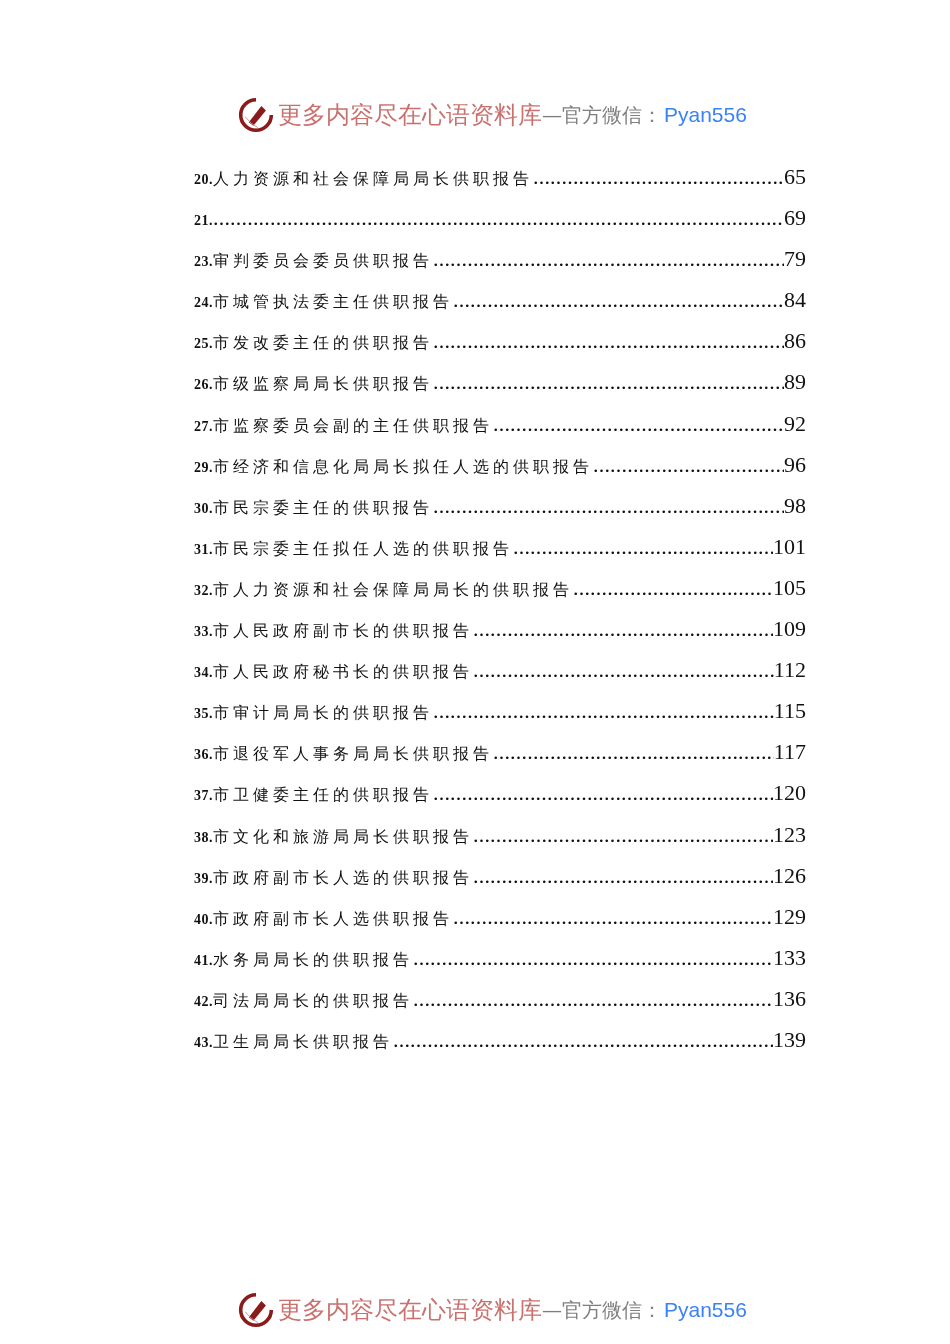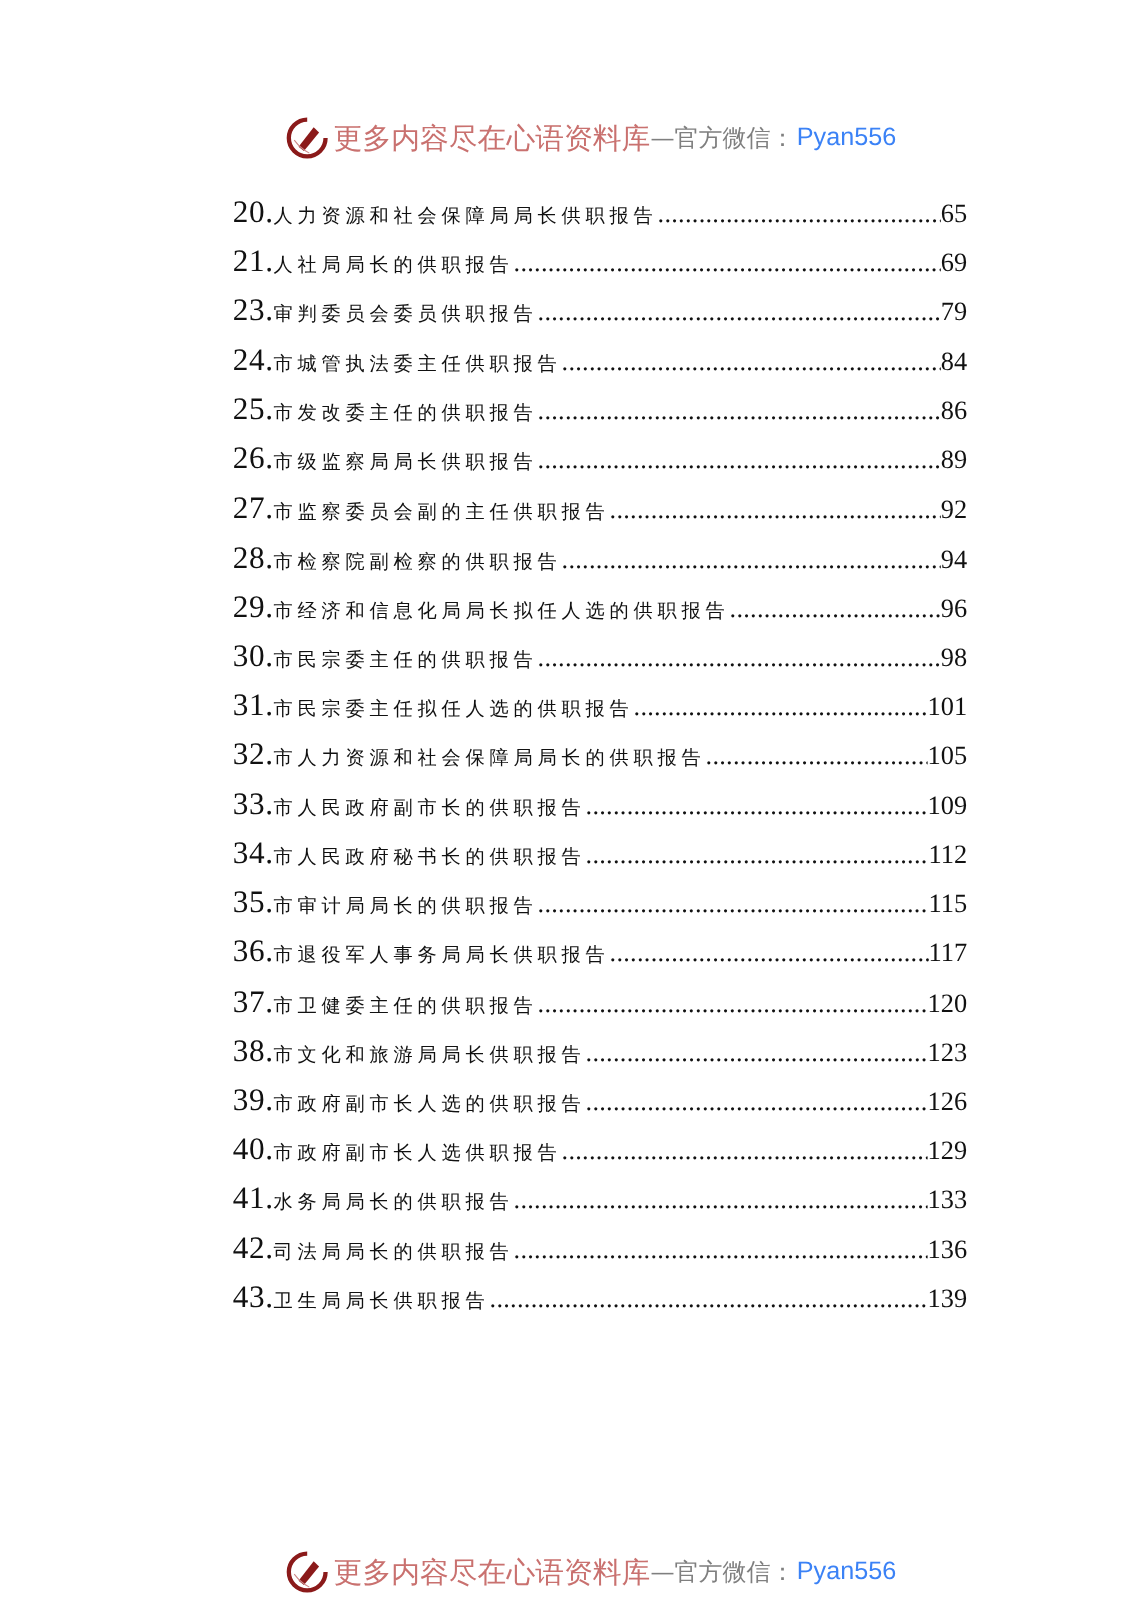--- a/index.html
+++ b/index.html
@@ -6,21 +6,21 @@
   body { width: 950px; height: 1344px; position: relative; overflow: hidden; font-family: "DejaVu Serif", "Liberation Serif", serif; }
   .banner { position: absolute; left: 238px; height: 40px; display: flex; align-items: center; white-space: nowrap; }
   .banner.top { top: 95px; }
   .banner.bottom { top: 1290px; }
   .logo { width: 36px; height: 36px; margin-right: 4px; }
   .b-red { color: #c9716f; font-size: 24px; font-family: "DejaVu Serif", serif; letter-spacing: 0px; }
   .b-gray { color: #7f7f7f; font-size: 20px; font-family: "DejaVu Serif", serif; }
   .b-pyan { color: #3b82f6; font-size: 21px; font-family: "Liberation Sans", sans-serif; margin-left: 2px; }
   .toc { position: absolute; left: 194px; top: 156px; width: 612px; }
   .row { display: flex; align-items: baseline; height: 41.1px; font-size: 22px; color: #111111; line-height: 41px; }
-  .num { font-family: "Liberation Serif", serif; font-size: 26px; letter-spacing: 0.5px; }
+  .num { font-family: "Liberation Serif", serif; font-size: 14px; letter-spacing: 0.5px; font-weight: bold; }
   .title { letter-spacing: 4px; white-space: nowrap; font-family: Liberation Sans, sans-serif; font-size: 16px; }
   .dots { flex: 1; overflow: hidden; white-space: nowrap; font-family: "Liberation Serif", serif; font-size: 22px; letter-spacing: 0.2px; }
   .dots::after { content: "........................................................................................................................................................"; }
   .page { font-family: "Liberation Serif", serif; font-size: 22px; }
 </style>
 </head>
 <body>
 
 <div class="banner top">
   <svg class="logo" viewBox="0 0 40 40">
@@ -35,21 +35,20 @@
 
 <div class="toc" id="toc">
     <div class="row">
       <span class="num">20.</span>
       <span class="title">人力资源和社会保障局局长供职报告</span>
       <span class="dots"></span>
       <span class="page">65</span>
     </div>
     <div class="row">
       <span class="num">21.</span>
-      <span class="title">人社局局长的供职报告</span>
       <span class="dots"></span>
       <span class="page">69</span>
     </div>
     <div class="row">
       <span class="num">23.</span>
       <span class="title">审判委员会委员供职报告</span>
       <span class="dots"></span>
       <span class="page">79</span>
     </div>
     <div class="row">
@@ -68,26 +67,20 @@
       <span class="num">26.</span>
       <span class="title">市级监察局局长供职报告</span>
       <span class="dots"></span>
       <span class="page">89</span>
     </div>
     <div class="row">
       <span class="num">27.</span>
       <span class="title">市监察委员会副的主任供职报告</span>
       <span class="dots"></span>
       <span class="page">92</span>
-    </div>
-    <div class="row">
-      <span class="num">28.</span>
-      <span class="title">市检察院副检察的供职报告</span>
-      <span class="dots"></span>
-      <span class="page">94</span>
     </div>
     <div class="row">
       <span class="num">29.</span>
       <span class="title">市经济和信息化局局长拟任人选的供职报告</span>
       <span class="dots"></span>
       <span class="page">96</span>
     </div>
     <div class="row">
       <span class="num">30.</span>
       <span class="title">市民宗委主任的供职报告</span>

